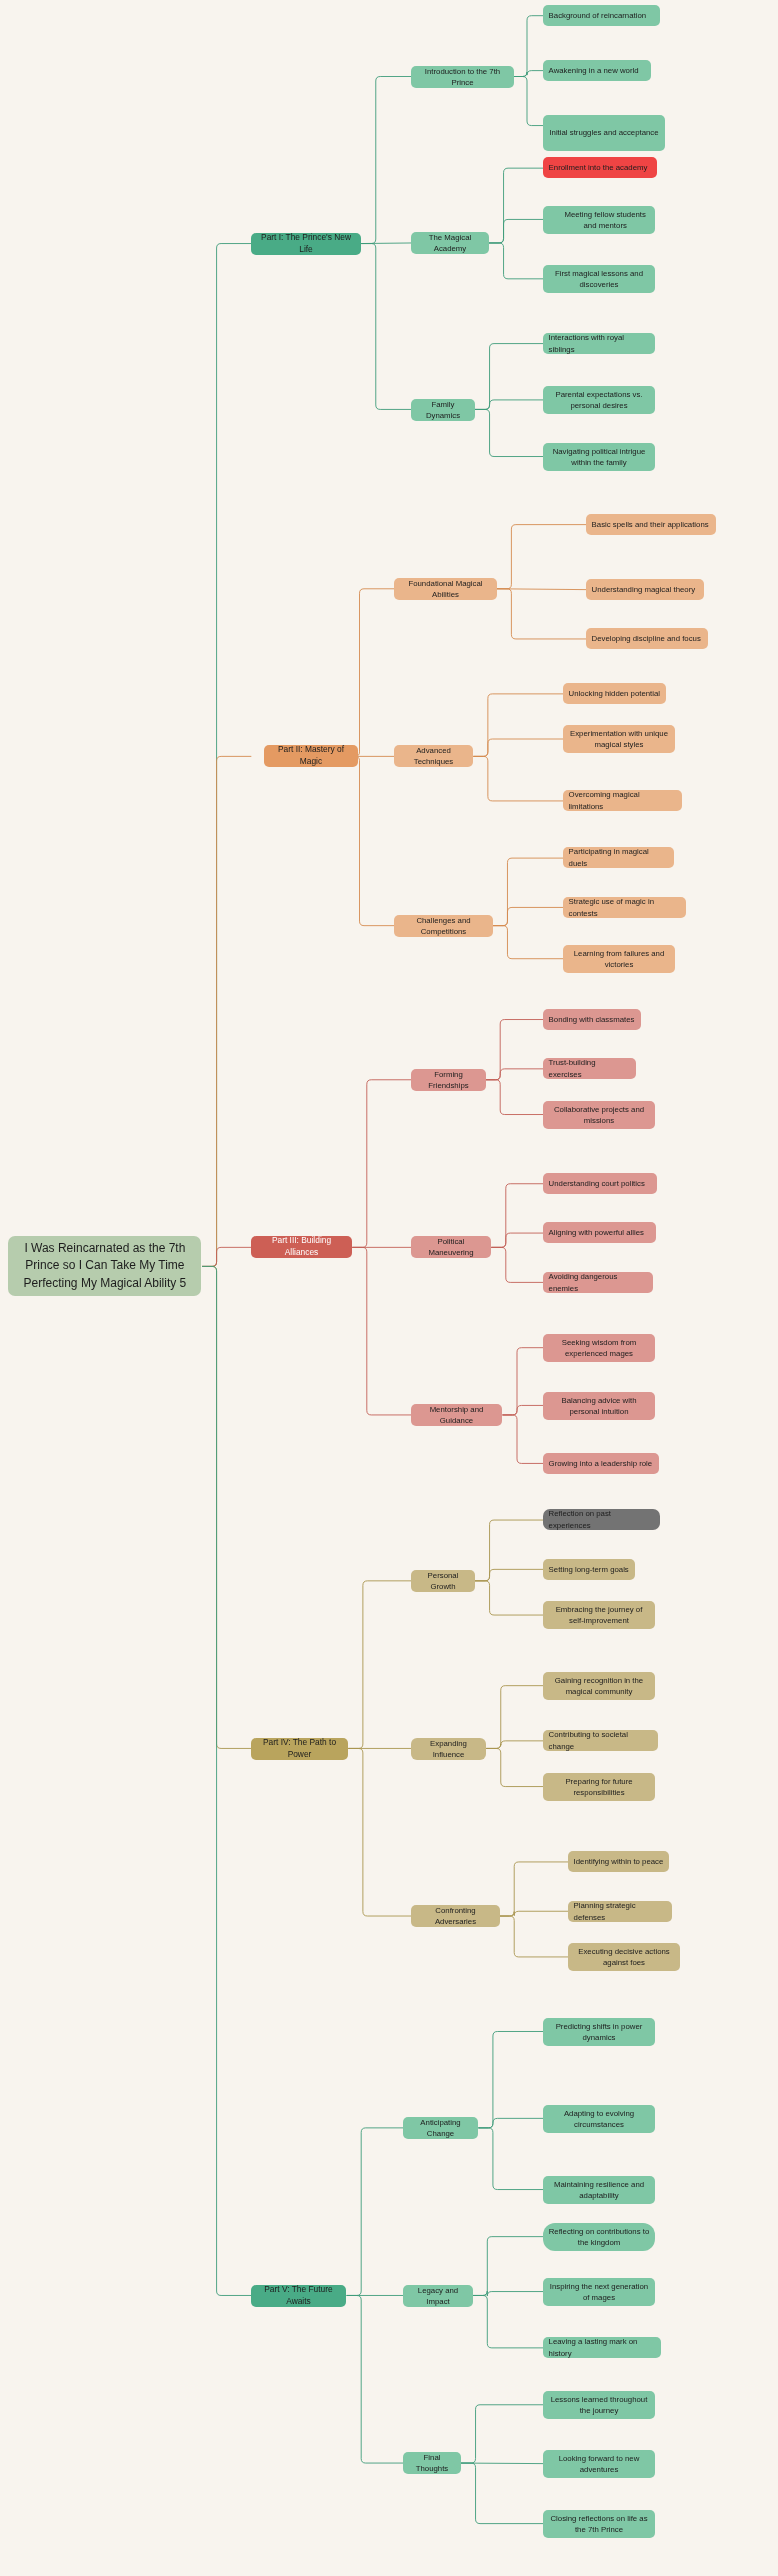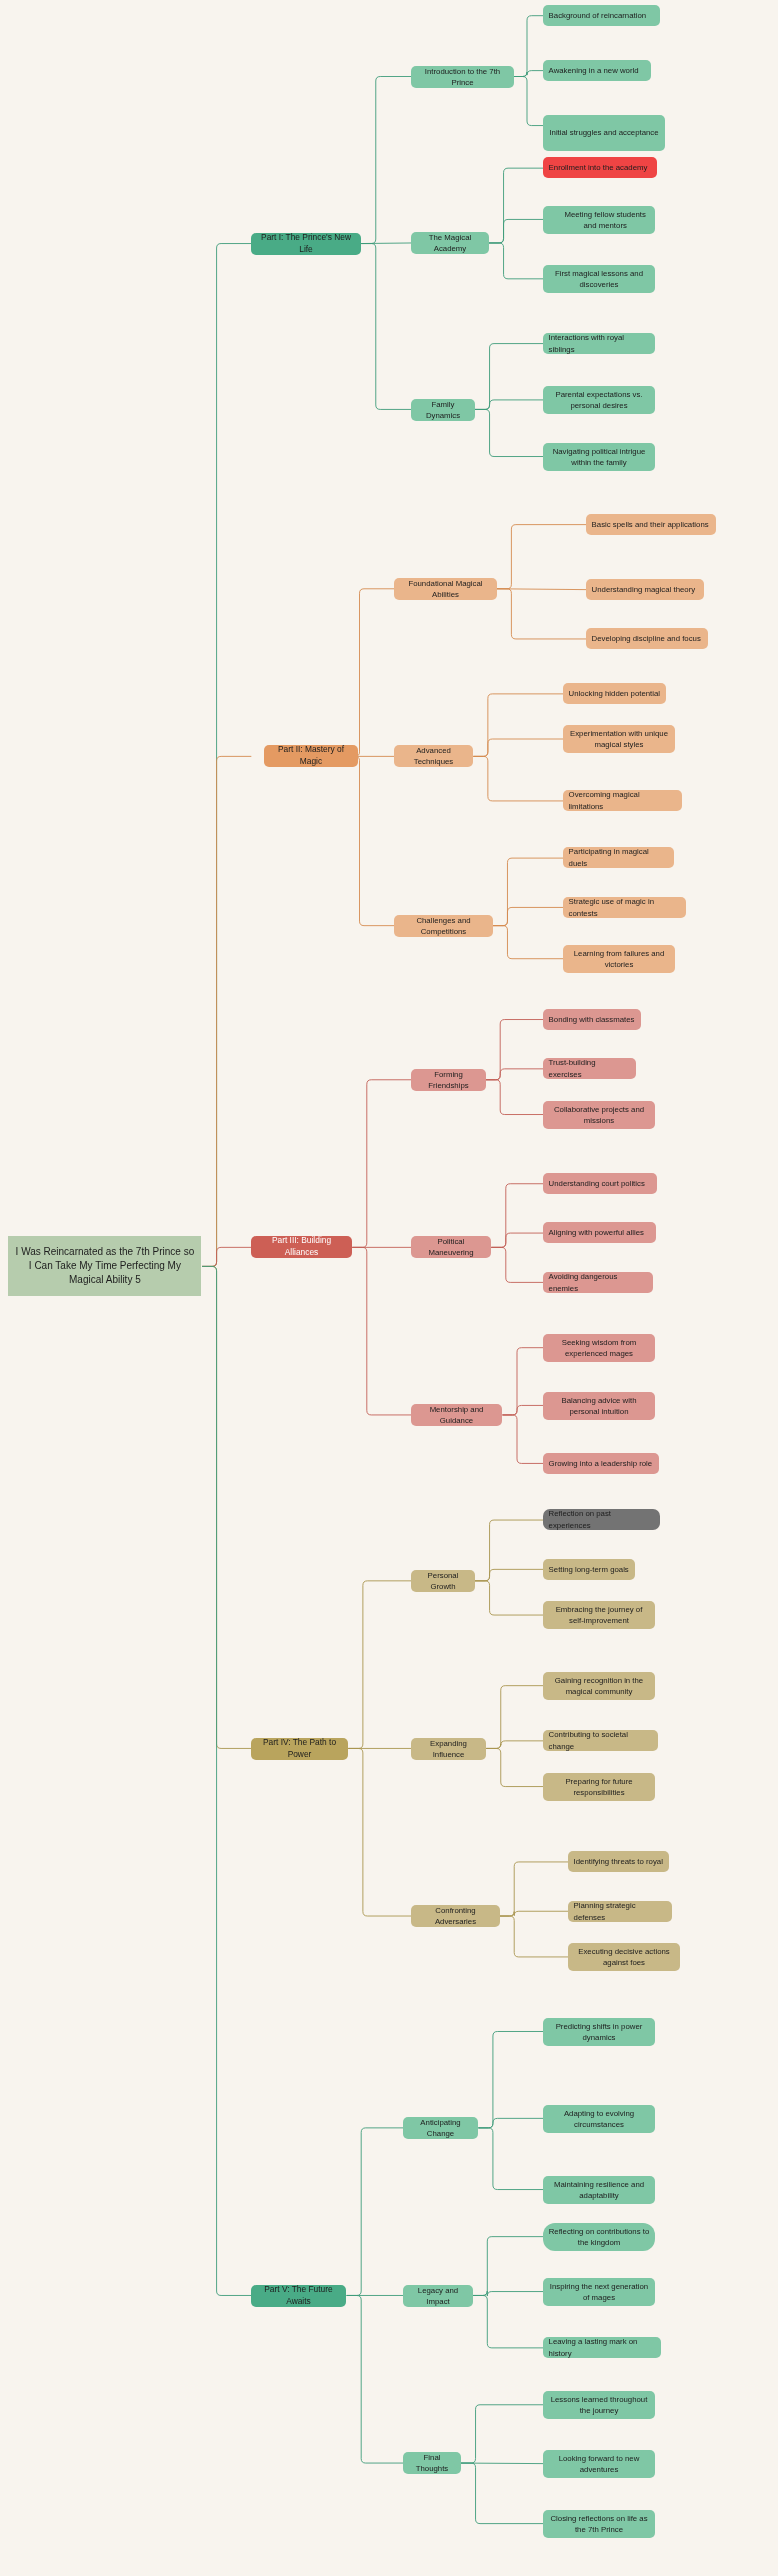--- a/index.html
+++ b/index.html
@@ -17,21 +17,21 @@
     border-radius:5px;
     display:flex;
     align-items:center;
     justify-content:center;
     text-align:center;
     line-height:1.42;
     color:#1d1d1d;
     padding:3.9px 5.6px;
     overflow:hidden;
   }
-  .node.lvl0{font-size:10px;border-radius:0;}
+  .node.lvl0{font-size:12px;border-radius:7px;}
   .node.lvl1{font-size:8.4px;}
   .node.lvl2{font-size:7.8px;}
   .node.lvl3{font-size:7.8px;}
   .node.align-left{justify-content:flex-start;text-align:left;}
   .node .label{display:block;width:100%;}
 </style>
 </head>
 <body>
 
 <div id="mindmap-root">
@@ -231,37 +231,37 @@
       </div>
       <div class="node lvl3 align-left" style="left: 543px; top: 1509px; width: 117px; height: 21px; background: #737373; color: rgb(29, 29, 29); border-radius: 7px;">
         <span class="label">Reflection on past experiences</span>
       </div>
       <div class="node lvl3 align-left" style="left: 543px; top: 1559px; width: 92px; height: 21px; background: rgb(200, 184, 135); color: rgb(29, 29, 29);">
         <span class="label">Setting long-term goals</span>
       </div>
       <div class="node lvl3" style="left: 543px; top: 1601px; width: 112px; height: 27.5px; background: rgb(200, 184, 135); color: rgb(29, 29, 29);">
         <span class="label">Embracing the journey of self-improvement</span>
       </div>
-      <div class="node lvl2" style="left: 411px; top: 1738px; width: 75px; height: 22px; background: rgb(200, 184, 135); color: rgb(29, 29, 29);">
+      <div class="node lvl2" style="left: 411px; top: 1738px; width: 75px; height: 22px; background: rgb(200, 184, 135); color: rgb(29, 29, 29); border-radius: 6px;">
         <span class="label">Expanding Influence</span>
       </div>
       <div class="node lvl3" style="left: 543px; top: 1672px; width: 112px; height: 27.5px; background: rgb(200, 184, 135); color: rgb(29, 29, 29);">
         <span class="label">Gaining recognition in the magical community</span>
       </div>
       <div class="node lvl3 align-left" style="left: 543px; top: 1730px; width: 115px; height: 21px; background: rgb(200, 184, 135); color: rgb(29, 29, 29);">
         <span class="label">Contributing to societal change</span>
       </div>
       <div class="node lvl3" style="left: 543px; top: 1773px; width: 112px; height: 27.5px; background: rgb(200, 184, 135); color: rgb(29, 29, 29);">
         <span class="label">Preparing for future responsibilities</span>
       </div>
       <div class="node lvl2" style="left: 411px; top: 1905px; width: 89px; height: 22px; background: rgb(200, 184, 135); color: rgb(29, 29, 29);">
         <span class="label">Confronting Adversaries</span>
       </div>
       <div class="node lvl3 align-left" style="left: 568px; top: 1851px; width: 101px; height: 21px; background: rgb(200, 184, 135); color: rgb(29, 29, 29);">
-        <span class="label">Identifying threats to royal</span>
+        <span class="label">Identifying within to peace</span>
       </div>
       <div class="node lvl3 align-left" style="left: 568px; top: 1901px; width: 104px; height: 21px; background: rgb(200, 184, 135); color: rgb(29, 29, 29);">
         <span class="label">Planning strategic defenses</span>
       </div>
       <div class="node lvl3" style="left: 568px; top: 1943px; width: 112px; height: 27.5px; background: rgb(200, 184, 135); color: rgb(29, 29, 29);">
         <span class="label">Executing decisive actions against foes</span>
       </div>
       <div class="node lvl1" style="left: 251px; top: 2285px; width: 95px; height: 22px; background: rgb(73, 171, 134); color: rgb(29, 29, 29);">
         <span class="label">Part V: The Future Awaits</span>
       </div>

